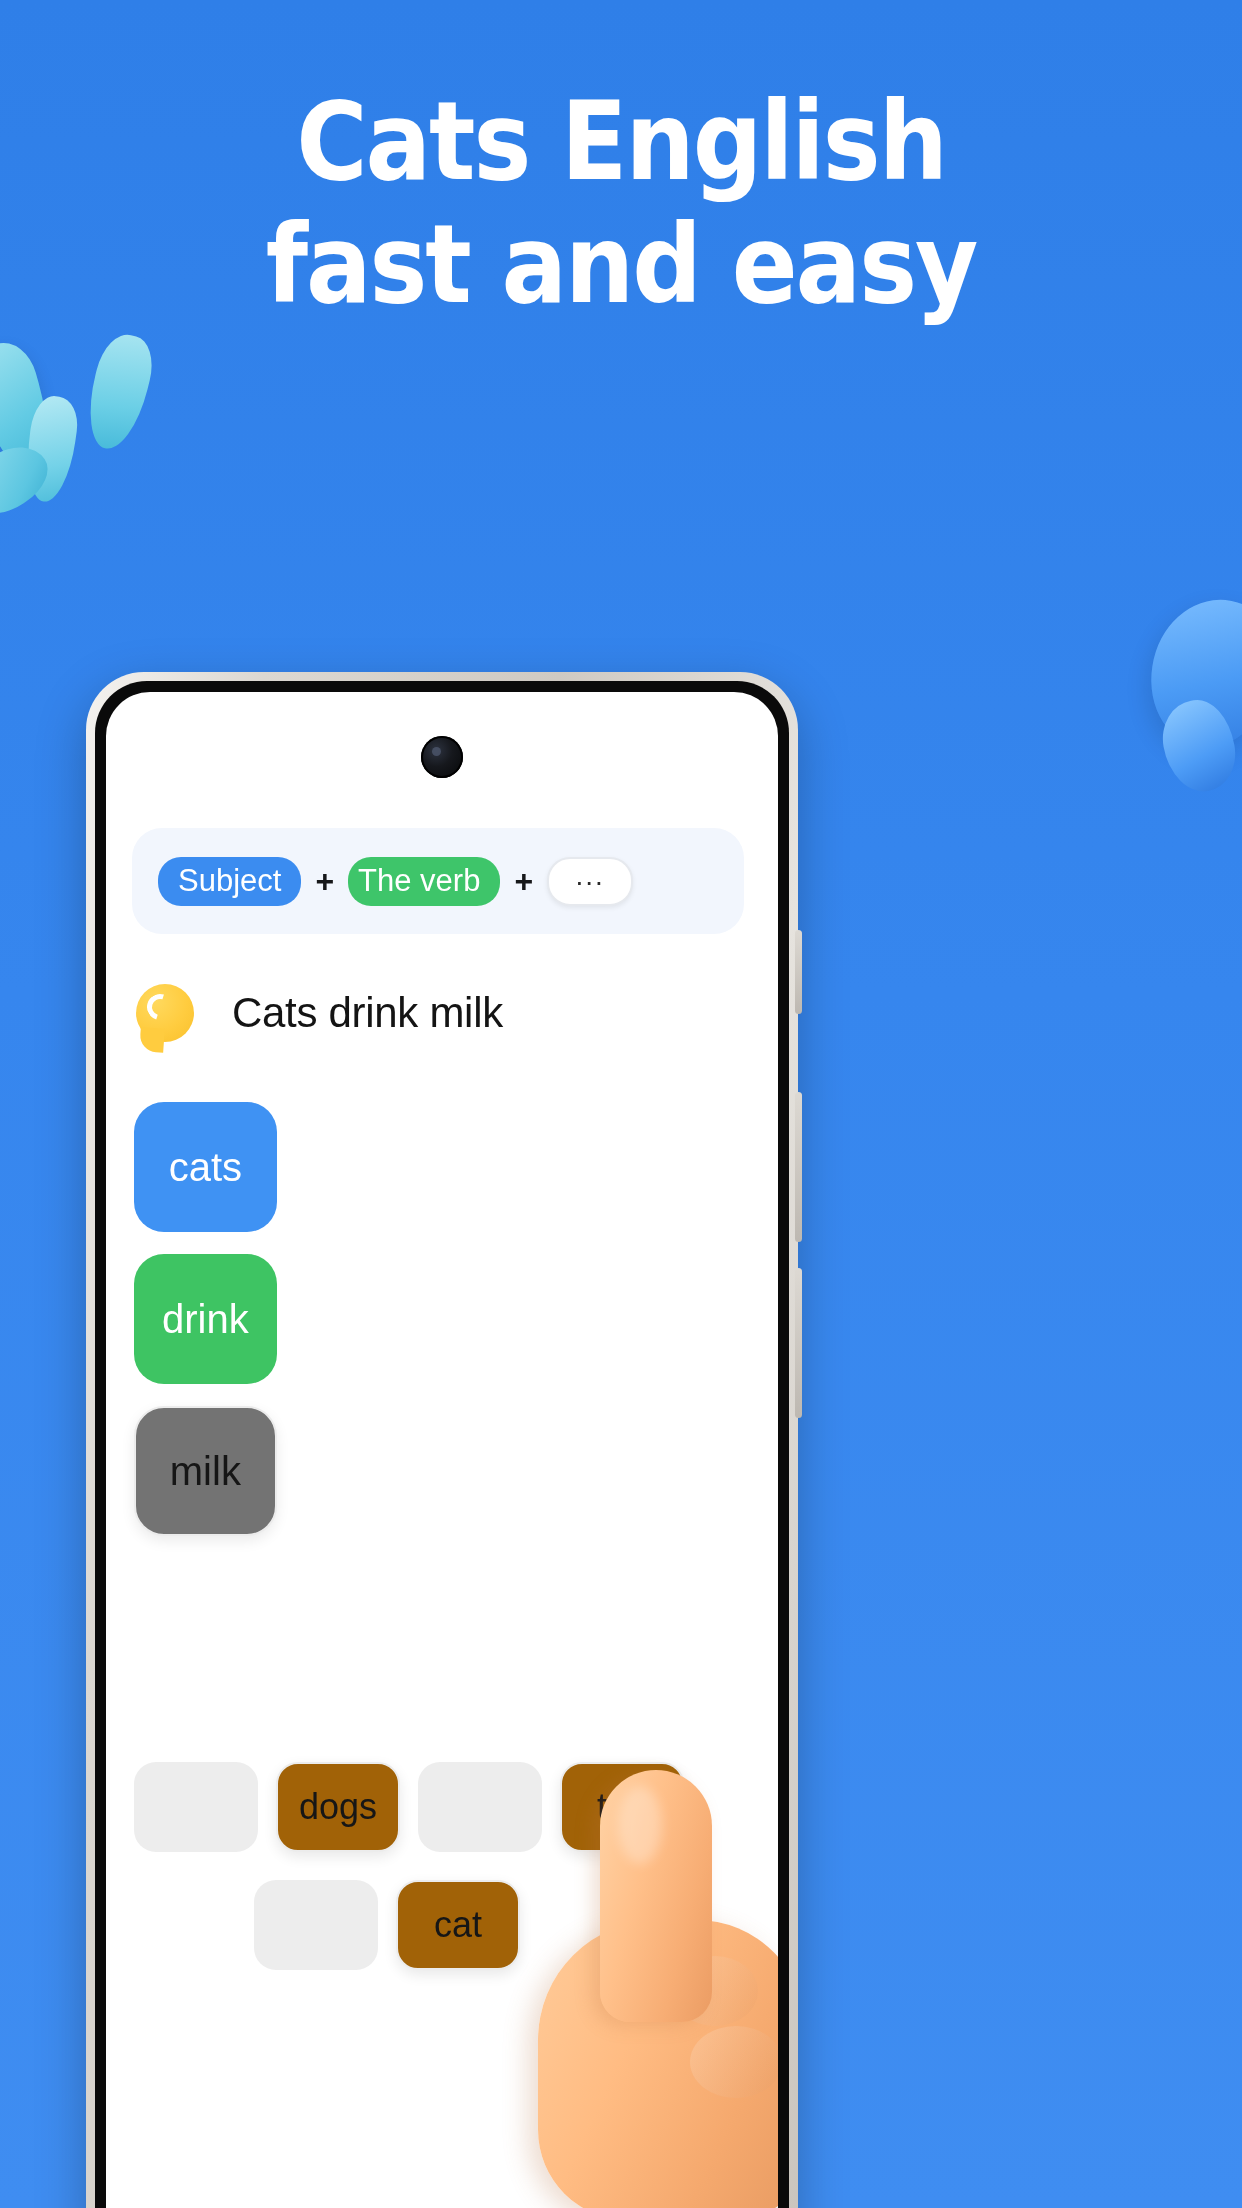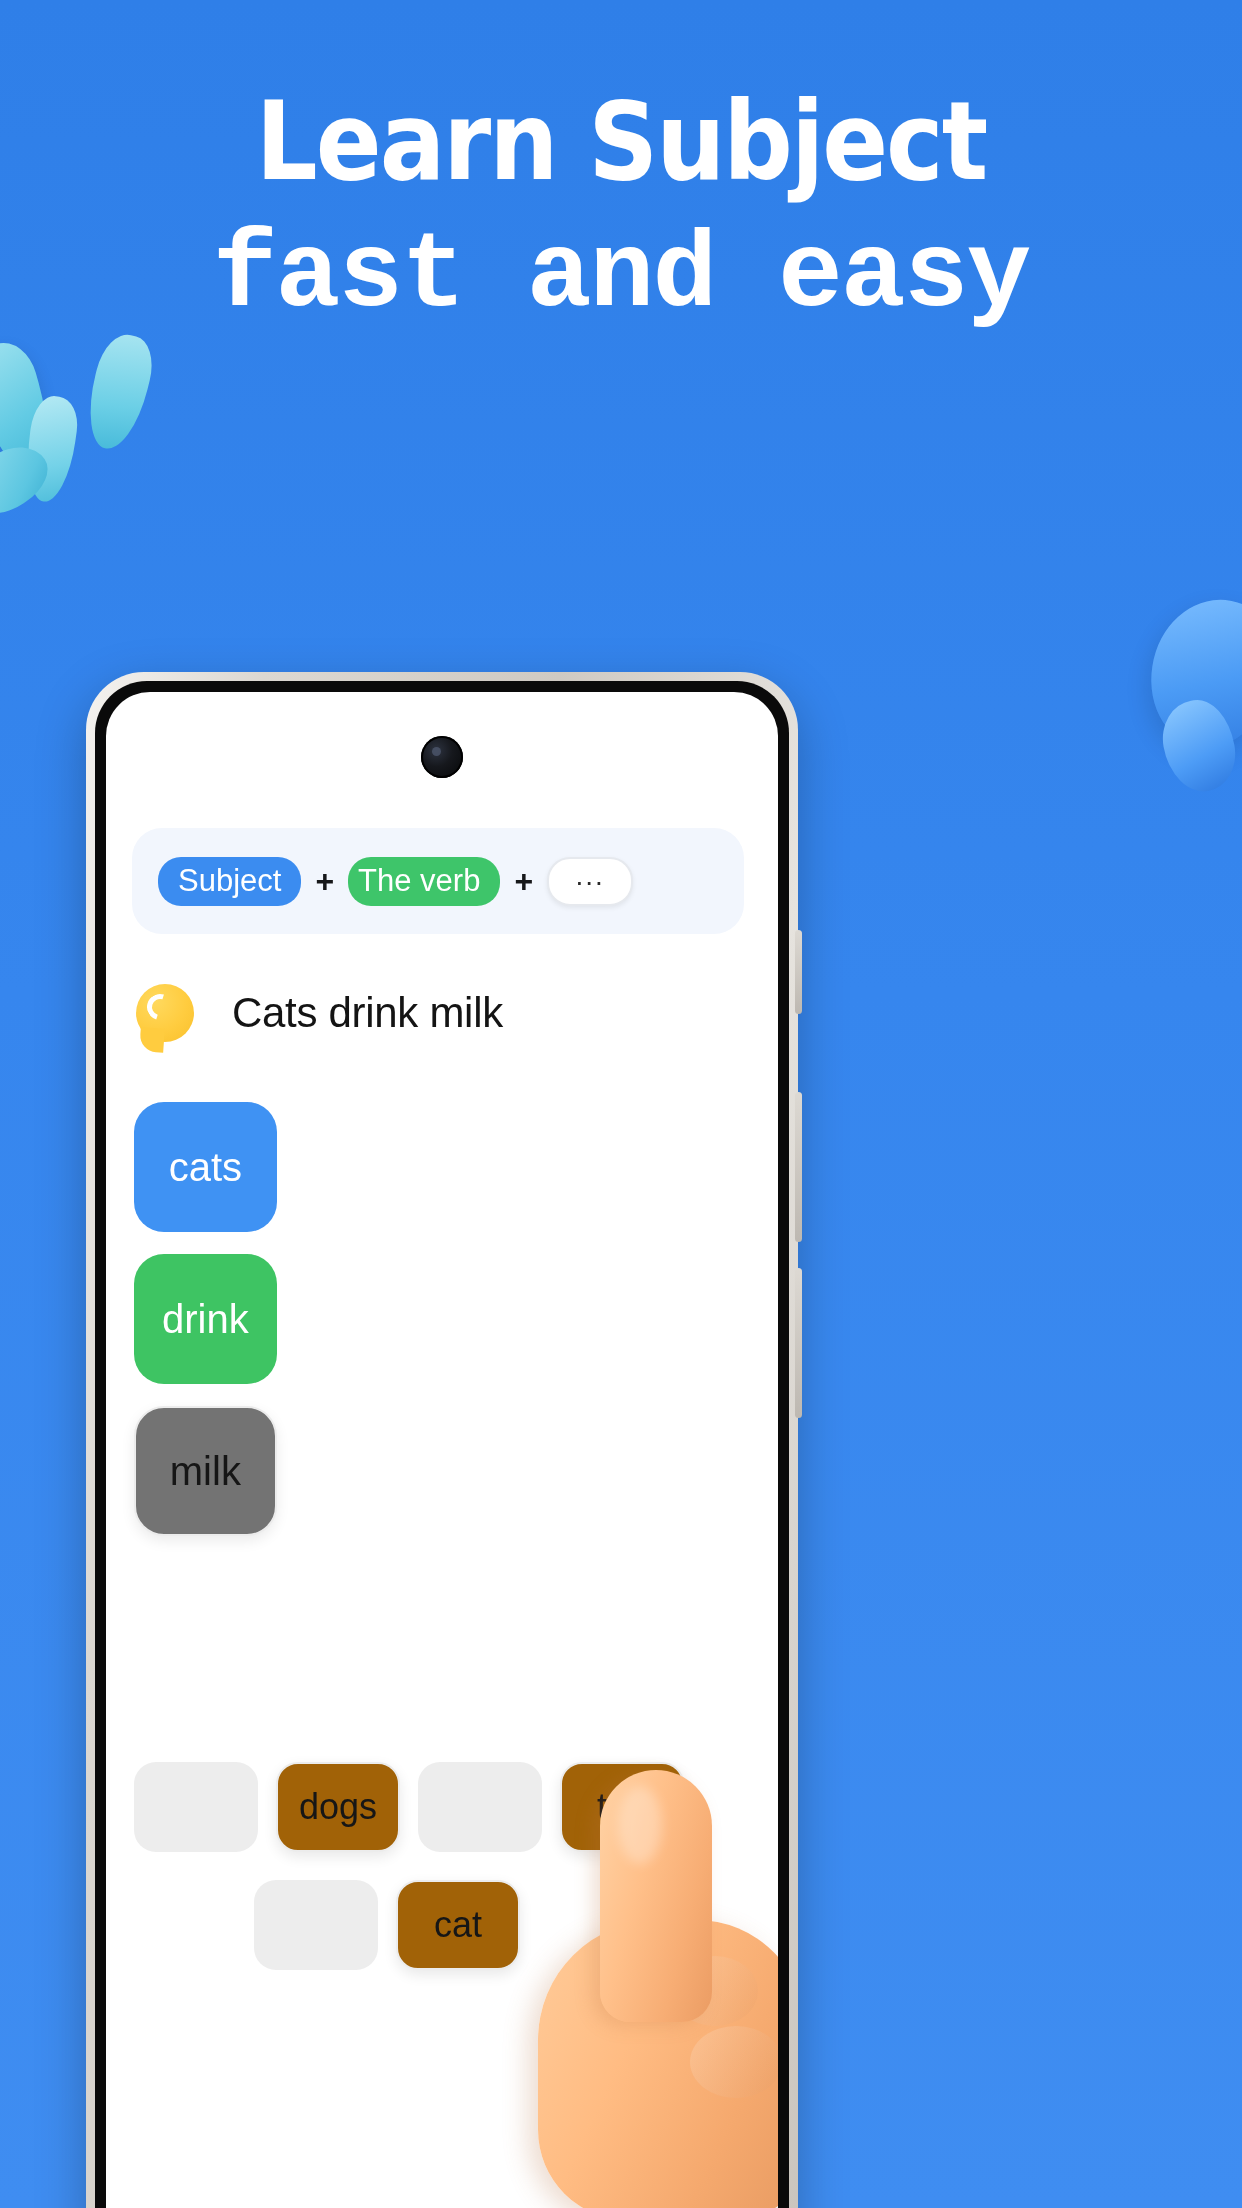--- a/index.html
+++ b/index.html
@@ -35,21 +35,21 @@
     text-align: center;
     color: #ffffff;
     font-weight: 800;
     font-size: 108px;
     line-height: 1.03;
     letter-spacing: -2px;
     font-family: "DejaVu Sans", sans-serif;
     font-stretch: condensed;
   }
   .headline .l1 { display: block; }
-  .headline .l2 { display: block; margin-top: 24px; font-family: Liberation Mono, monospace; }
+  .headline .l2 { display: block; margin-top: 12px; }
 
   
   .confetti { position: absolute; pointer-events: none; }
   .conf-a {
     left: -18px; top: 342px; width: 62px; height: 128px;
     background: linear-gradient(160deg, #9fe2ef 0%, #63cbe4 60%, #43b8d8 100%);
     border-radius: 40% 46% 50% 48% / 32% 30% 62% 66%;
     transform: rotate(-16deg);
     box-shadow: 0 6px 16px rgba(0,0,0,.10);
   }
@@ -351,21 +351,21 @@
 <div id="stage">
 
   <div class="confetti conf-a"></div>
   <div class="confetti conf-b"></div>
   <div class="confetti conf-c"></div>
   <div class="confetti conf-d"></div>
   <div class="confetti conf-e"></div>
   <div class="confetti conf-f"></div>
 
   <div class="headline">
-    <span class="l1">Learn Subject</span>
+    <span class="l1">Cats English</span>
     <span class="l2">fast and easy</span>
   </div>
 
   <div class="phone">
     <div class="phone-frame"></div>
     <div class="side-btn b1"></div>
     <div class="side-btn b2"></div>
     <div class="side-btn b3"></div>
     <div class="phone-bezel"></div>
 

